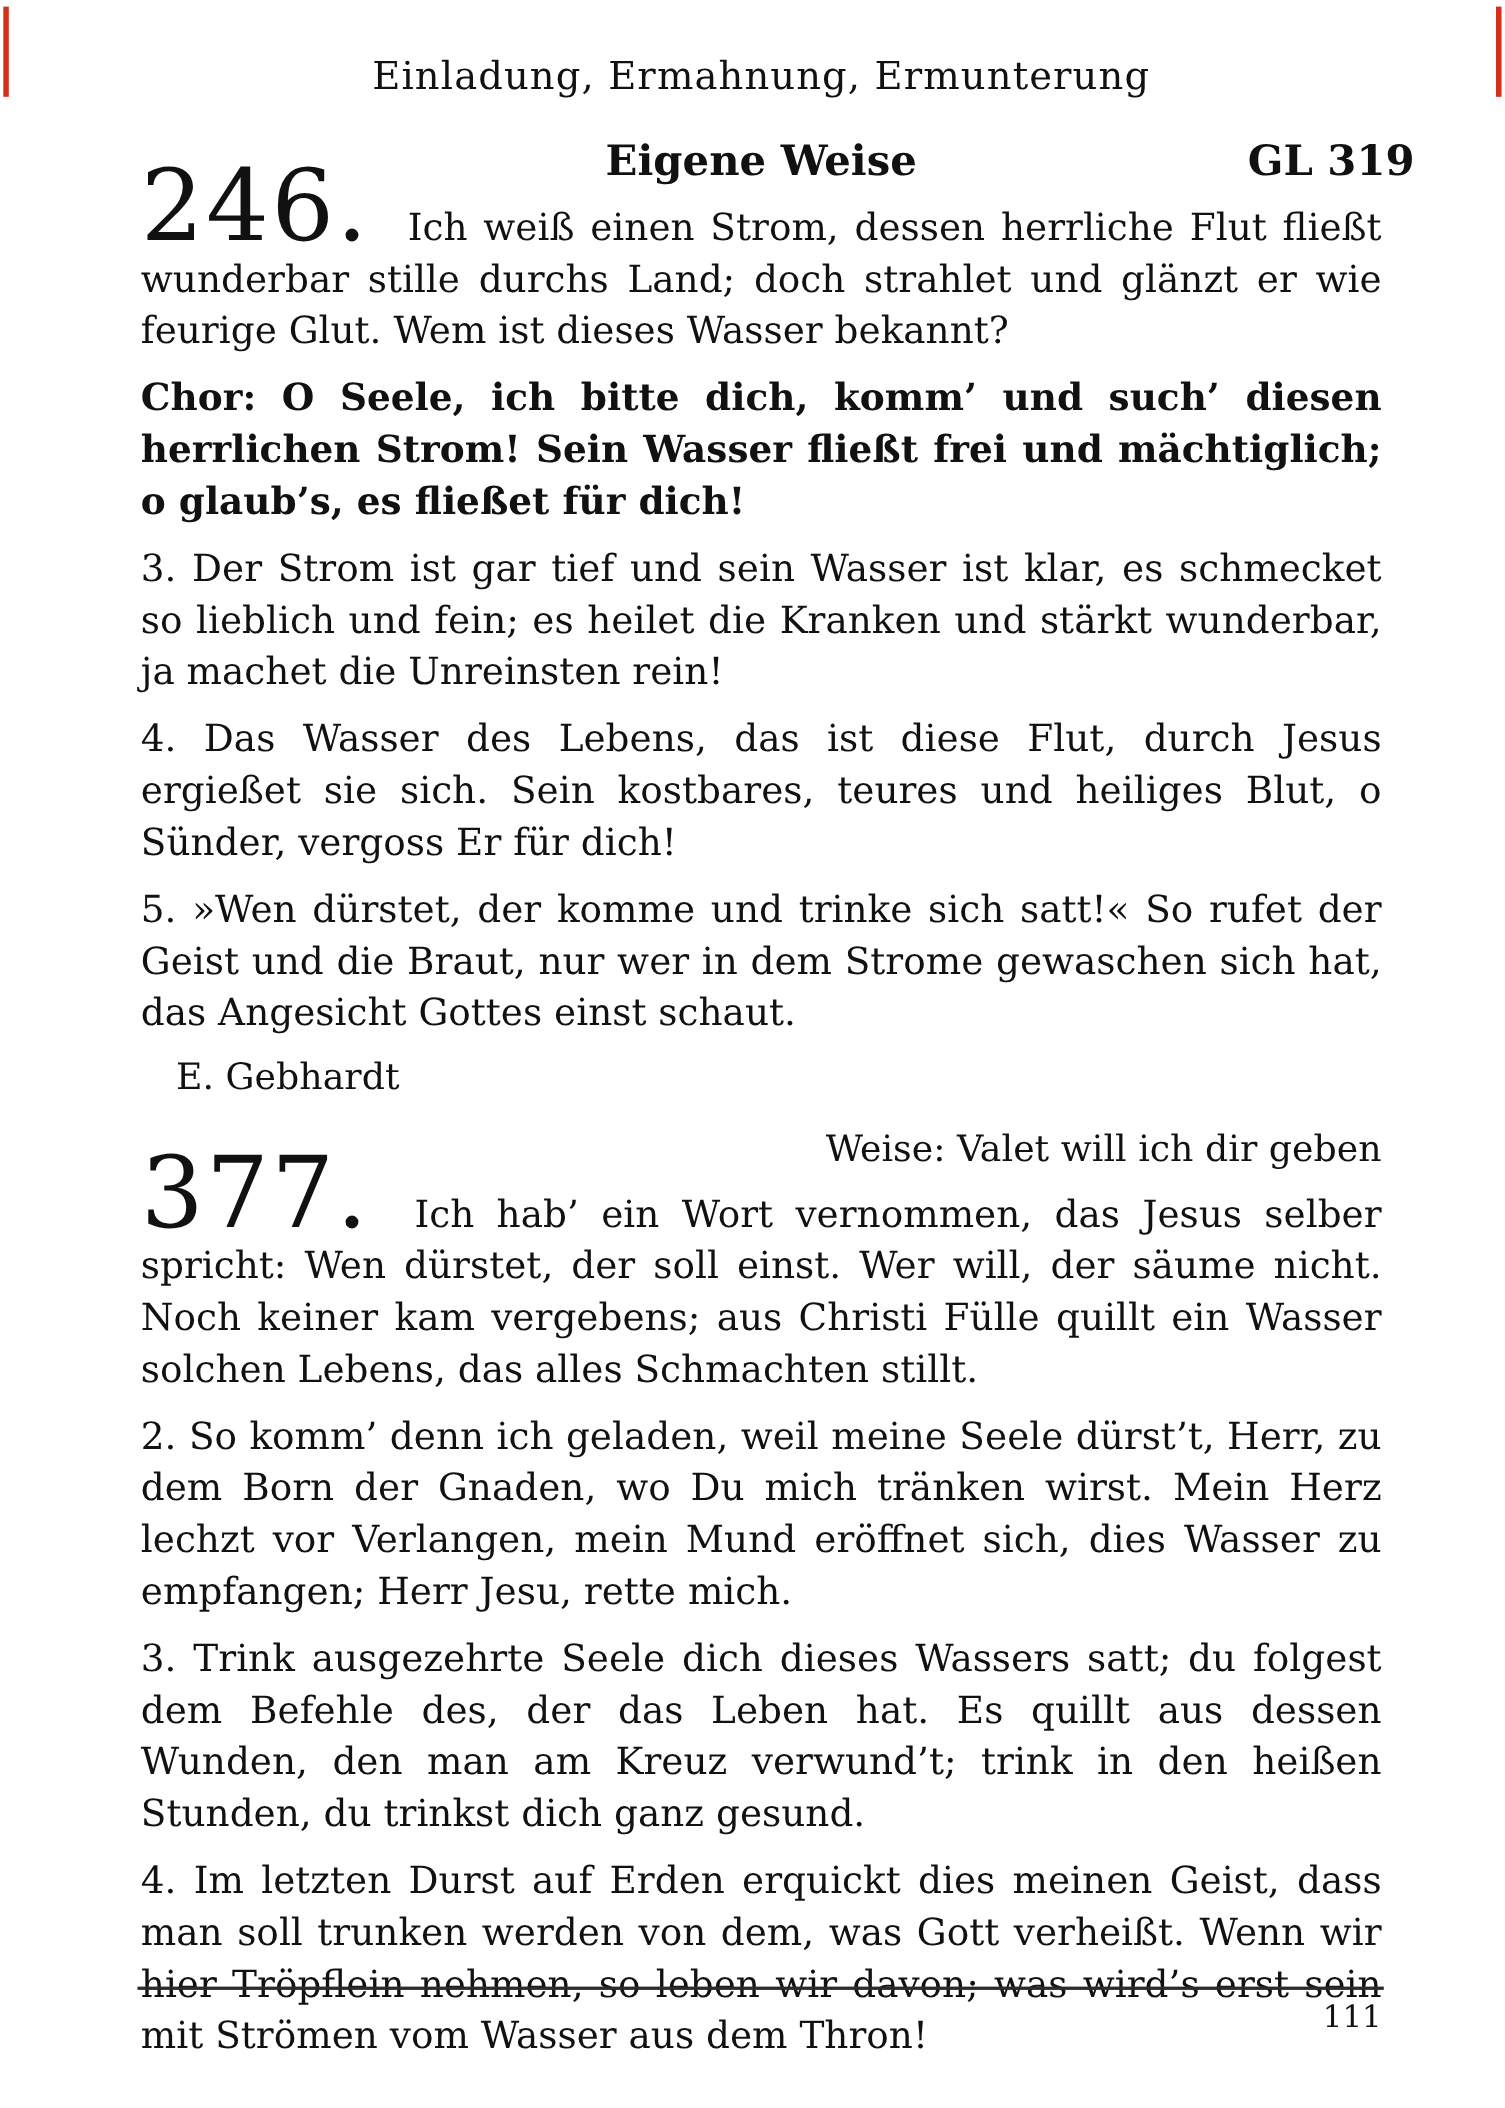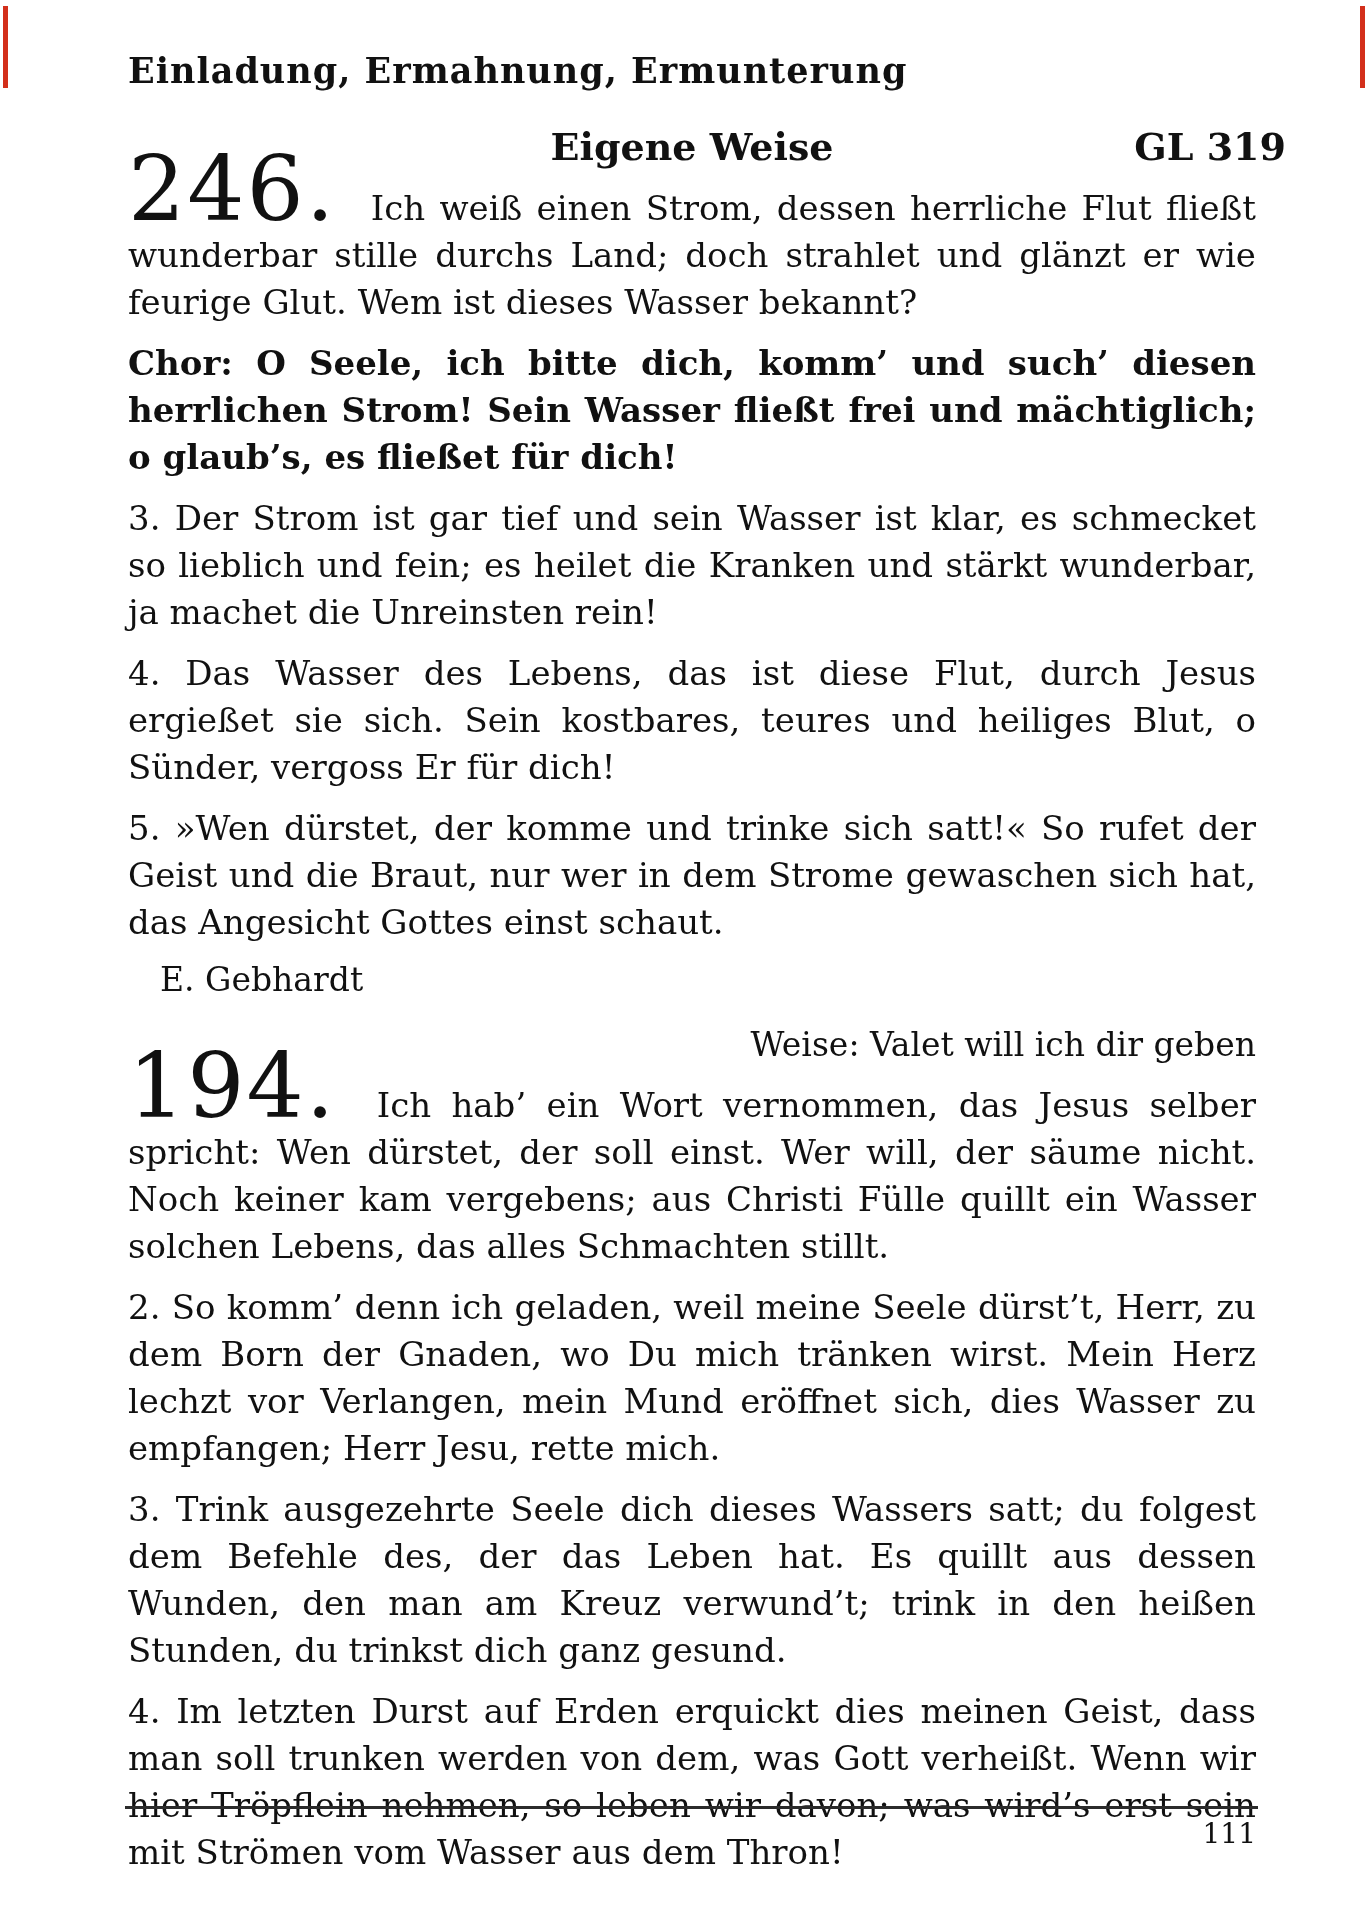--- a/index.html
+++ b/index.html
@@ -19,22 +19,23 @@
     top: 6px;
     width: 5px;
     height: 82px;
     background: #d32f1b;
   }
   .edge-mark.left  { left: 3px; }
   .edge-mark.right { right: 3px; }
 
   .section-header {
     margin: 0 0 34px 0;
+    text-align: center;
     font-size: 35px;
-    font-weight: 700;
+    font-weight: 400;
     letter-spacing: 1px;
   }
   .tune-row {
     position: relative;
     text-align: center;
     font-size: 38px;
     height: 44px;
     line-height: 44px;
     font-weight: bold;
   }
@@ -115,21 +116,21 @@
 
   <p class="verse">3. Der Strom ist gar tief und sein Wasser ist klar, es schmecket so lieblich und fein; es heilet die Kranken und stärkt wunderbar, ja machet die Unreinsten rein!</p>
   <p class="verse">4. Das Wasser des Lebens, das ist diese Flut, durch Jesus ergießet sie sich. Sein kostbares, teures und heiliges Blut, o Sünder, vergoss Er für dich!</p>
   <p class="verse">5. »Wen dürstet, der komme und trinke sich satt!« So rufet der Geist und die Braut, nur wer in dem Strome gewaschen sich hat, das Angesicht Gottes einst schaut.</p>
 
   <p class="author">E. Gebhardt</p>
 
   <p class="weise-heading">Weise: Valet will ich dir geben</p>
 
   <p class="verse first">
-    <span class="hymn-number">194.</span>
+    <span class="hymn-number">377.</span>
     <span>Ich hab’ ein Wort vernommen, das Jesus selber spricht: Wen dürstet, der soll einst. Wer will, der säume nicht. Noch keiner kam vergebens; aus Christi Fülle quillt ein Wasser solchen Lebens, das alles Schmachten stillt.</span>
   </p>
 
   <p class="verse">2. So komm’ denn ich geladen, weil meine Seele dürst’t, Herr, zu dem Born der Gnaden, wo Du mich tränken wirst. Mein Herz lechzt vor Verlangen, mein Mund eröffnet sich, dies Wasser zu empfangen; Herr Jesu, rette mich.</p>
   <p class="verse">3. Trink ausgezehrte Seele dich dieses Wassers satt; du folgest dem Befehle des, der das Leben hat. Es quillt aus dessen Wunden, den man am Kreuz verwund’t; trink in den heißen Stunden, du trinkst dich ganz gesund.</p>
   <p class="verse">4. Im letzten Durst auf Erden erquickt dies meinen Geist, dass man soll trunken werden von dem, was Gott verheißt. Wenn wir hier Tröpflein nehmen, so leben wir davon; was wird’s erst sein mit Strömen vom Wasser aus dem Thron!</p>
 
   <div class="footer-rule"></div>
   <div class="page-number">111</div>
 

